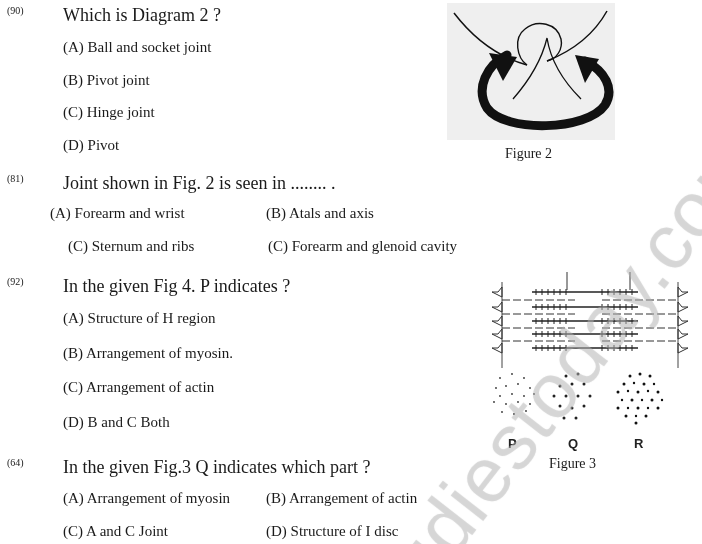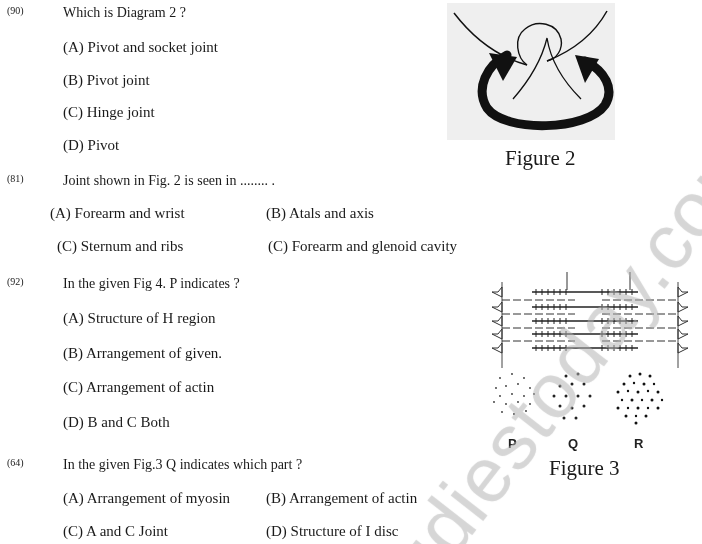--- a/index.html
+++ b/index.html
@@ -3,45 +3,45 @@
 <meta charset="utf-8">
 <style>
   html, body { margin: 0; padding: 0; }
   body {
     width: 702px; height: 544px; overflow: hidden;
     background: #ffffff; position: relative;
     font-family: "Liberation Serif", "DejaVu Serif", serif;
     color: #1a1a1a;
   }
   .qnum { position: absolute; left: 7px; font-size: 10px; }
-  .qtext { position: absolute; left: 63px; font-size: 14px; white-space: nowrap; }
+  .qtext { position: absolute; left: 63px; font-size: 18px; white-space: nowrap; }
   .opt { position: absolute; font-size: 15px; white-space: nowrap; }
   .fig2 {
     position: absolute; left: 447px; top: 3px; width: 168px; height: 137px;
     background: #efefef;
   }
   .fig2 svg, .fig3 svg { display: block; }
-  .caption { position: absolute; font-size: 21px; white-space: nowrap; }
+  .caption { position: absolute; font-size: 14px; white-space: nowrap; }
   .fig3 { position: absolute; left: 490px; top: 270px; width: 210px; height: 185px; }
   .watermark {
     position: absolute; left: 300px; top: 410px;
     font-family: "Liberation Sans", "DejaVu Sans", sans-serif;
     font-size: 78px; color: rgba(190,190,190,0.32);
     transform: rotate(-52deg); transform-origin: left top;
     white-space: nowrap; pointer-events: none; letter-spacing: 1px;
     text-shadow: 0 0 1px rgba(160,160,160,0.3);
   }
 </style>
 </head>
 <body>
 
 <div>
   <span class="qnum" style="top:5px">(90)</span>
   <span class="qtext" style="top:5px">Which is Diagram 2 ?</span>
-  <span class="opt" style="left:63px;top:39px">(A) Pivot and socket joint</span>
+  <span class="opt" style="left:63px;top:39px">(A) Ball and socket joint</span>
   <span class="opt" style="left:63px;top:72px">(B) Pivot joint</span>
   <span class="opt" style="left:63px;top:104px">(C) Hinge joint</span>
   <span class="opt" style="left:63px;top:137px">(D)  Pivot</span>
 </div>
 
 <div class="fig2">
   <svg width="168" height="137" viewBox="0 0 168 137">
 
     <path d="M7 10 C 30 40, 55 55, 80 62" fill="none" stroke="#111" stroke-width="1.5"></path>
     <path d="M160 8 C 145 35, 120 50, 100 58" fill="none" stroke="#111" stroke-width="1.5"></path>
@@ -55,29 +55,29 @@
     <polygon points="128,52 152,56 138,80" fill="#111"></polygon>
   </svg>
 </div>
 <span class="caption" style="left:505px;top:146px">Figure 2</span>
 
 <div>
   <span class="qnum" style="top:173px">(81)</span>
   <span class="qtext" style="top:173px">Joint shown in Fig. 2 is seen in ........ .</span>
   <span class="opt" style="left:50px;top:205px">(A) Forearm and wrist</span>
   <span class="opt" style="left:266px;top:205px">(B) Atals and axis</span>
-  <span class="opt" style="left:57px;top:238px">(C) Sternum and ribs</span>
+  <span class="opt" style="left:68px;top:238px">(C) Sternum and ribs</span>
   <span class="opt" style="left:268px;top:238px">(C) Forearm and glenoid cavity</span>
 </div>
 
 <div>
   <span class="qnum" style="top:276px">(92)</span>
   <span class="qtext" style="top:276px">In the given Fig 4. P indicates ?</span>
   <span class="opt" style="left:63px;top:310px">(A) Structure of H region</span>
-  <span class="opt" style="left:63px;top:345px">(B) Arrangement of given.</span>
+  <span class="opt" style="left:63px;top:345px">(B) Arrangement of myosin.</span>
   <span class="opt" style="left:63px;top:379px">(C) Arrangement of actin</span>
   <span class="opt" style="left:63px;top:414px">(D) B and C Both</span>
 </div>
 
 <div class="fig3">
   <svg width="210" height="185" viewBox="0 0 210 185">
 
     <line x1="12" y1="12" x2="12" y2="98" stroke="#444" stroke-width="1"></line>
     <line x1="188" y1="12" x2="188" y2="98" stroke="#444" stroke-width="1"></line>
 

